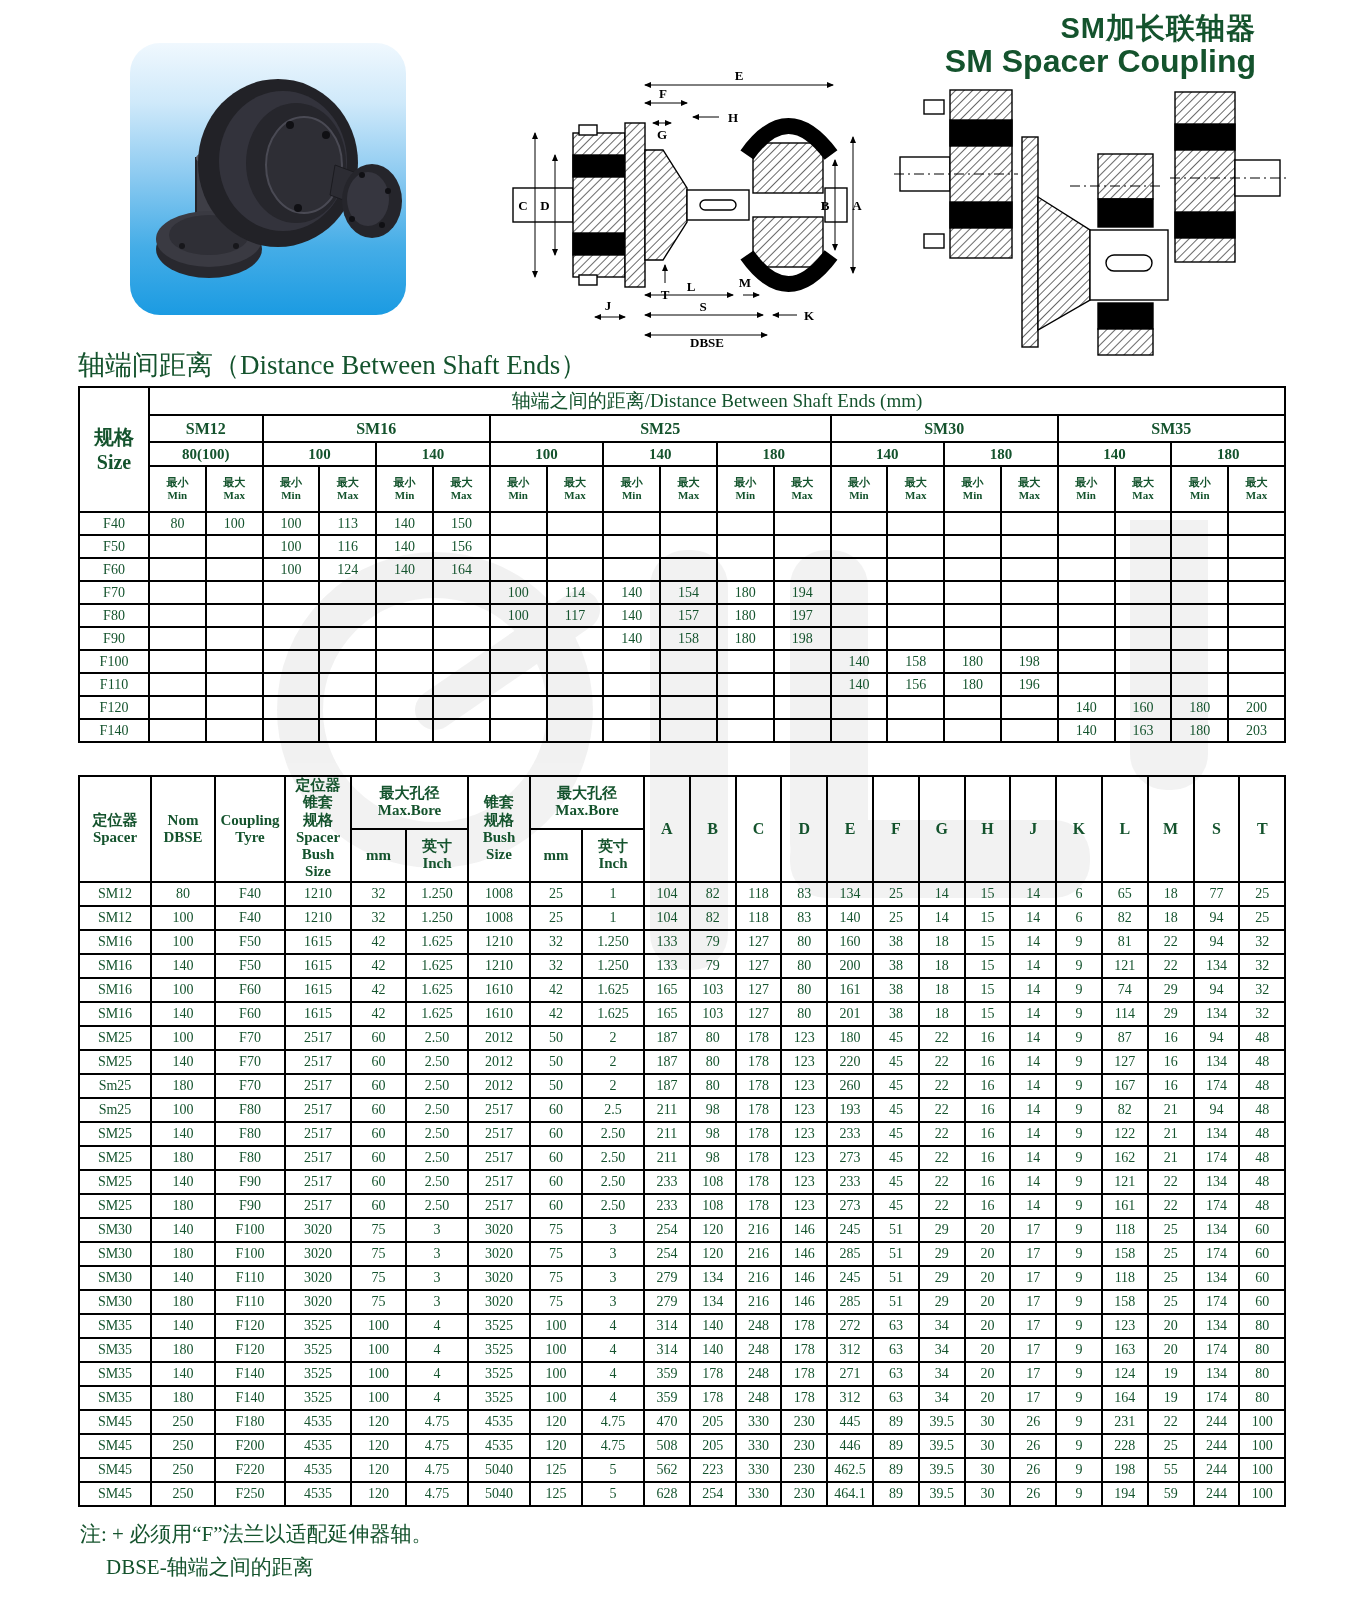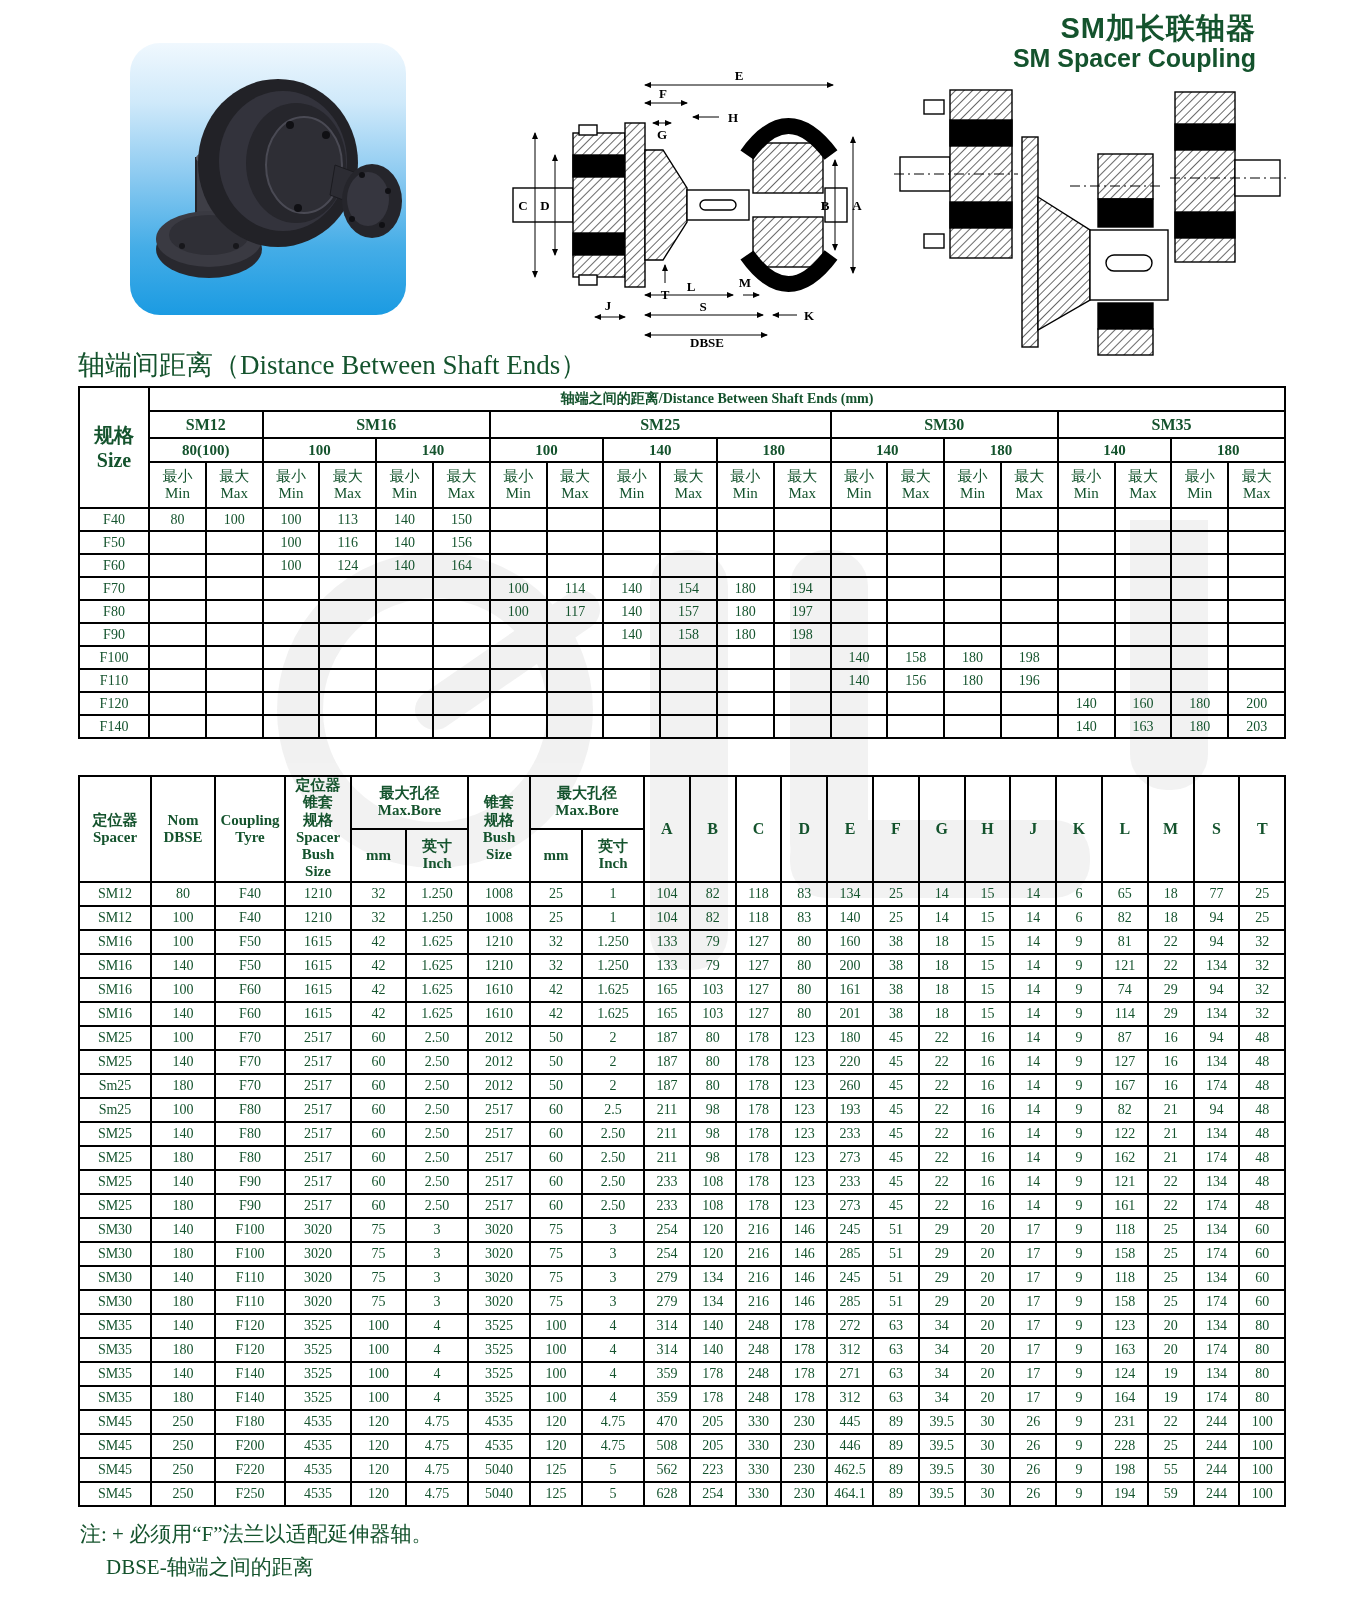--- a/index.html
+++ b/index.html
@@ -4,38 +4,38 @@
 <style>
   html,body{margin:0;padding:0;background:#fff;}
   .page{position:relative;width:1356px;height:1600px;background:#fff;overflow:hidden;
         font-family:"Liberation Serif",serif;color:#14532d;}
   
   .wm{position:absolute;left:250px;top:520px;z-index:0;}
   
   .brand{position:absolute;top:12px;right:100px;text-align:right;z-index:2;
          font-family:"Liberation Sans",sans-serif;font-weight:bold;line-height:1.12;}
   .brand .zh{font-size:29px;letter-spacing:1px;}
-  .brand .en{font-size:25px;}
+  .brand .en{font-size:32px;}
   
   .photo{position:absolute;left:130px;top:43px;width:276px;height:272px;border-radius:30px;
          background:linear-gradient(180deg,#f0f8fe 0%,#cfe9fa 22%,#8ecbf1 48%,#45ade7 75%,#1b9be2 100%);
          z-index:1;overflow:hidden;}
   .diag{position:absolute;z-index:1;}
   
   .sec{position:absolute;left:78px;font-weight:normal;font-size:27px;z-index:2;
        font-family:"Liberation Serif",serif;}
   
   table{border-collapse:collapse;table-layout:fixed;position:absolute;left:78px;z-index:1;background:transparent;}
   th,td{border:2px solid #000;text-align:center;vertical-align:middle;padding:0;overflow:hidden;
         background:transparent;font-family:"Liberation Serif",serif;}
   #table1{top:386px;width:1206px;}
-  #table1 th.span-h{height:22px;font-size:14px;font-weight:bold;}
+  #table1 th.span-h{height:22px;font-size:19px;font-weight:normal;}
   #table1 th.grp{height:25px;font-size:16px;}
   #table1 th.sp{height:22px;font-size:15px;}
-  #table1 th.mm{height:44px;font-weight:normal;font-size:15px;line-height:1.15;}
+  #table1 th.mm{height:44px;font-weight:bold;font-size:11px;line-height:1.15;}
   #table1 td{height:21px;font-size:14px;}
   #table1 .corner div{font-size:20px;font-weight:bold;line-height:1.25;}
   #table2{top:775px;width:1206px;}
   #table2 th{font-size:15px;line-height:1.12;}
   #table2 th div{line-height:1.15;}
   #table2 th.letter{font-size:16px;}
   #table2 td{height:22px;font-size:14px;}
   td.rl{font-size:14px;}
   
   .notes{position:absolute;left:80px;top:1518px;font-size:21px;line-height:1.55;z-index:2;}

